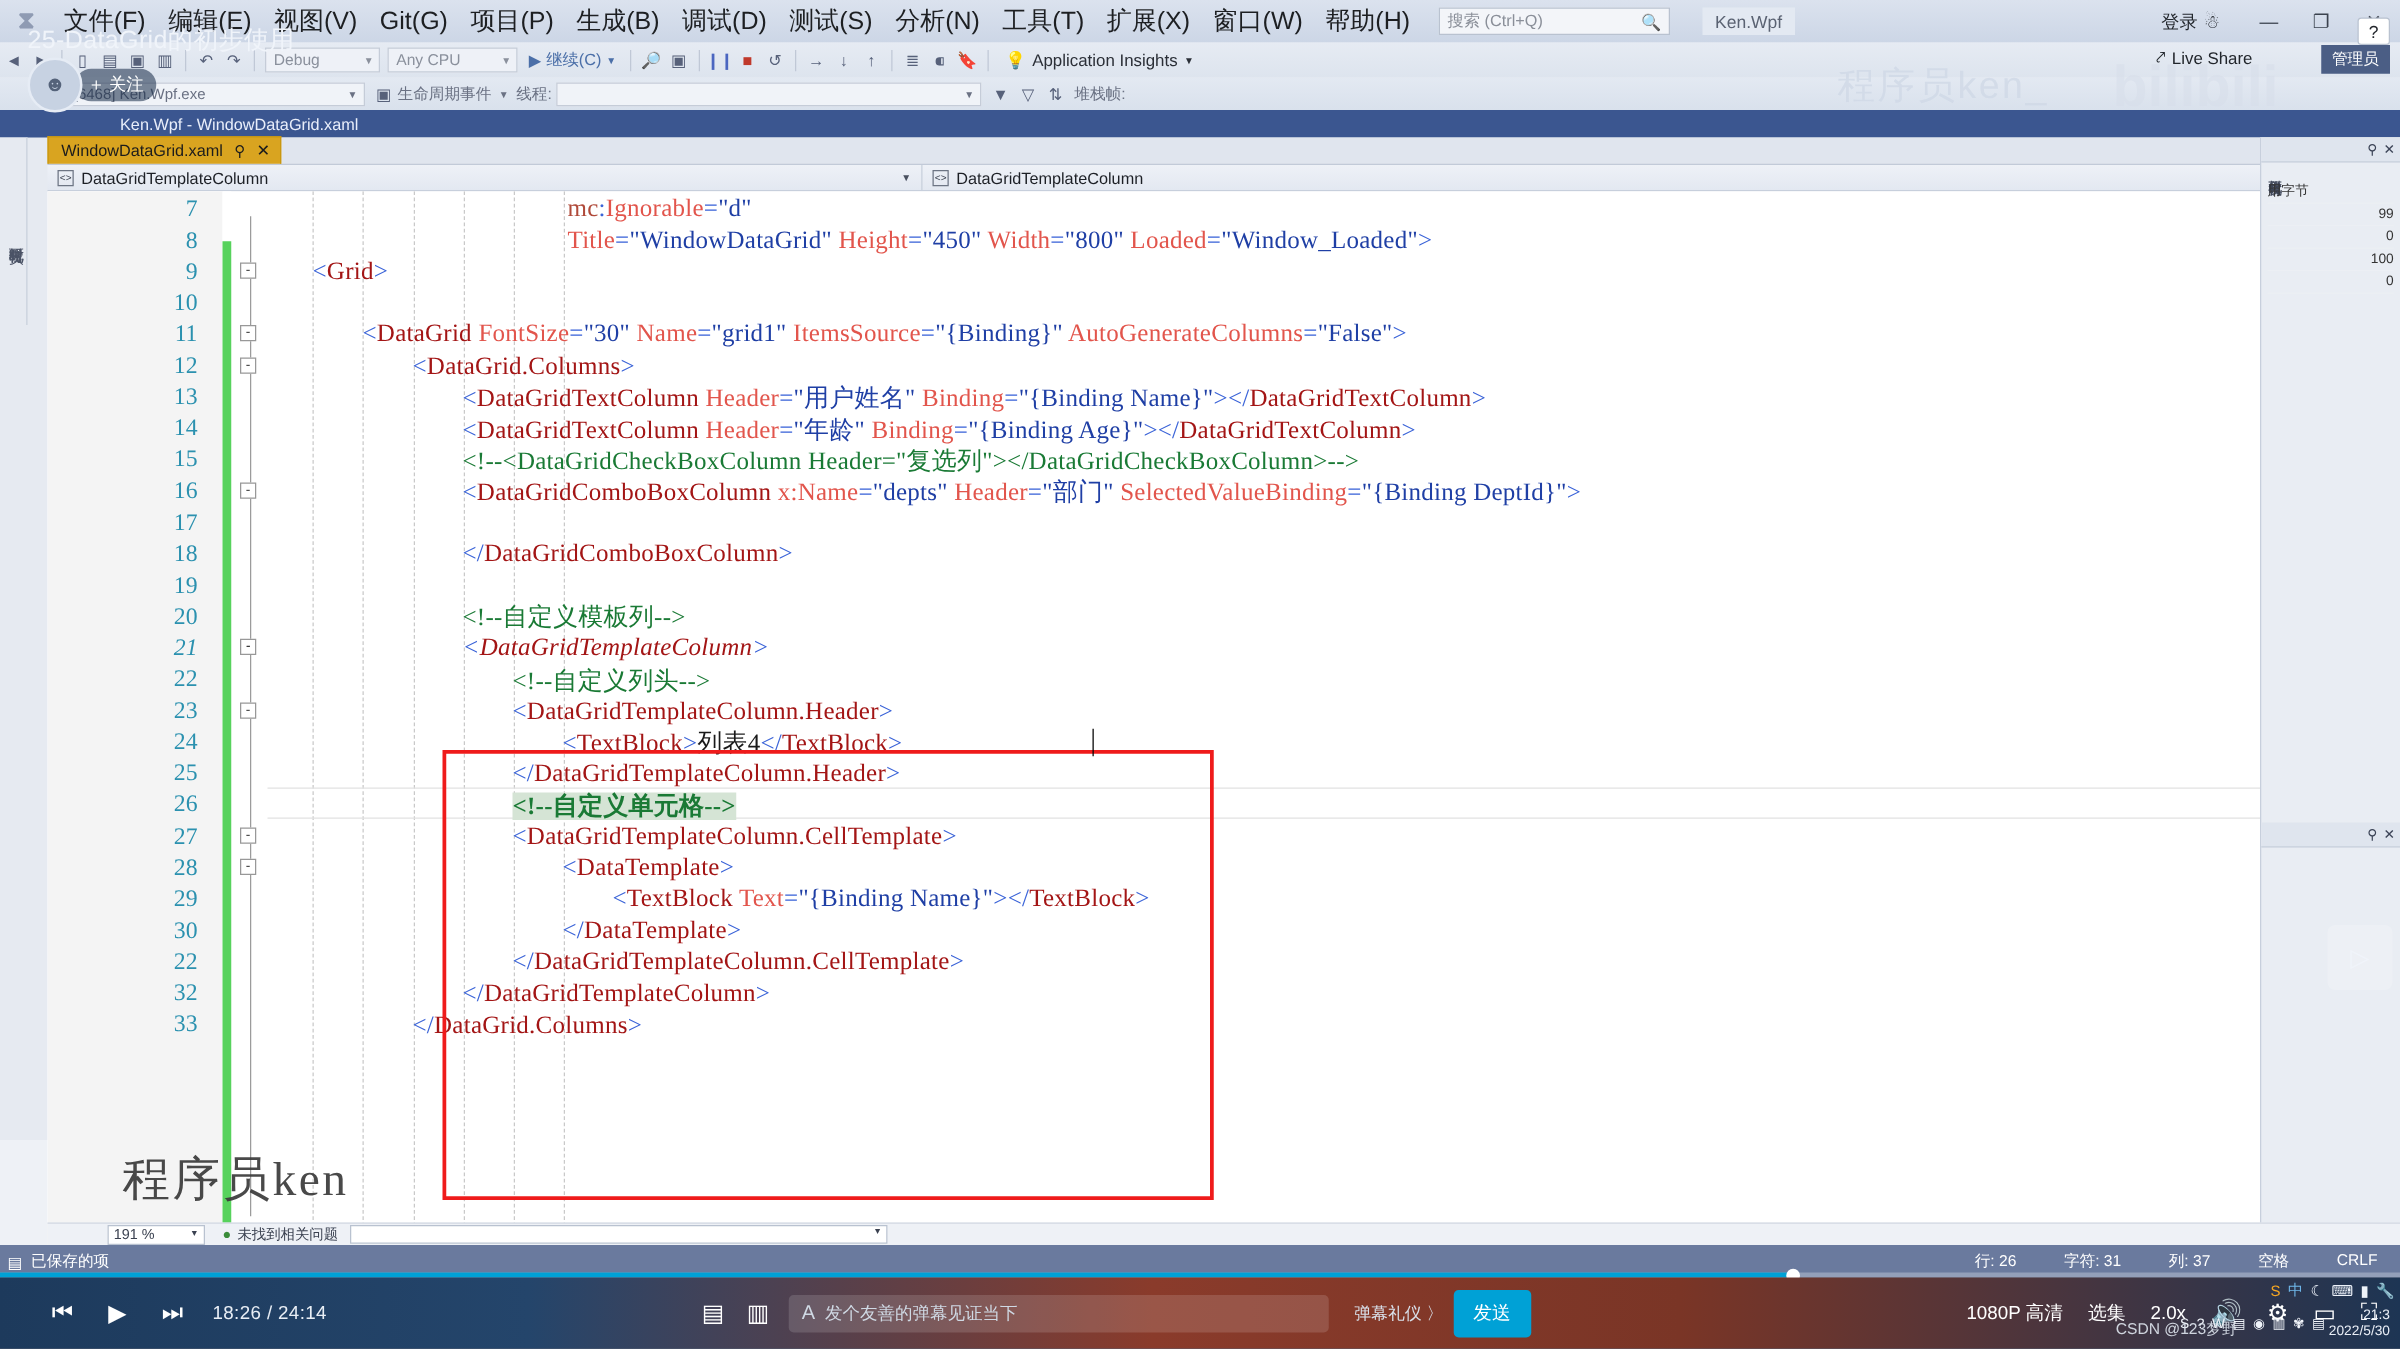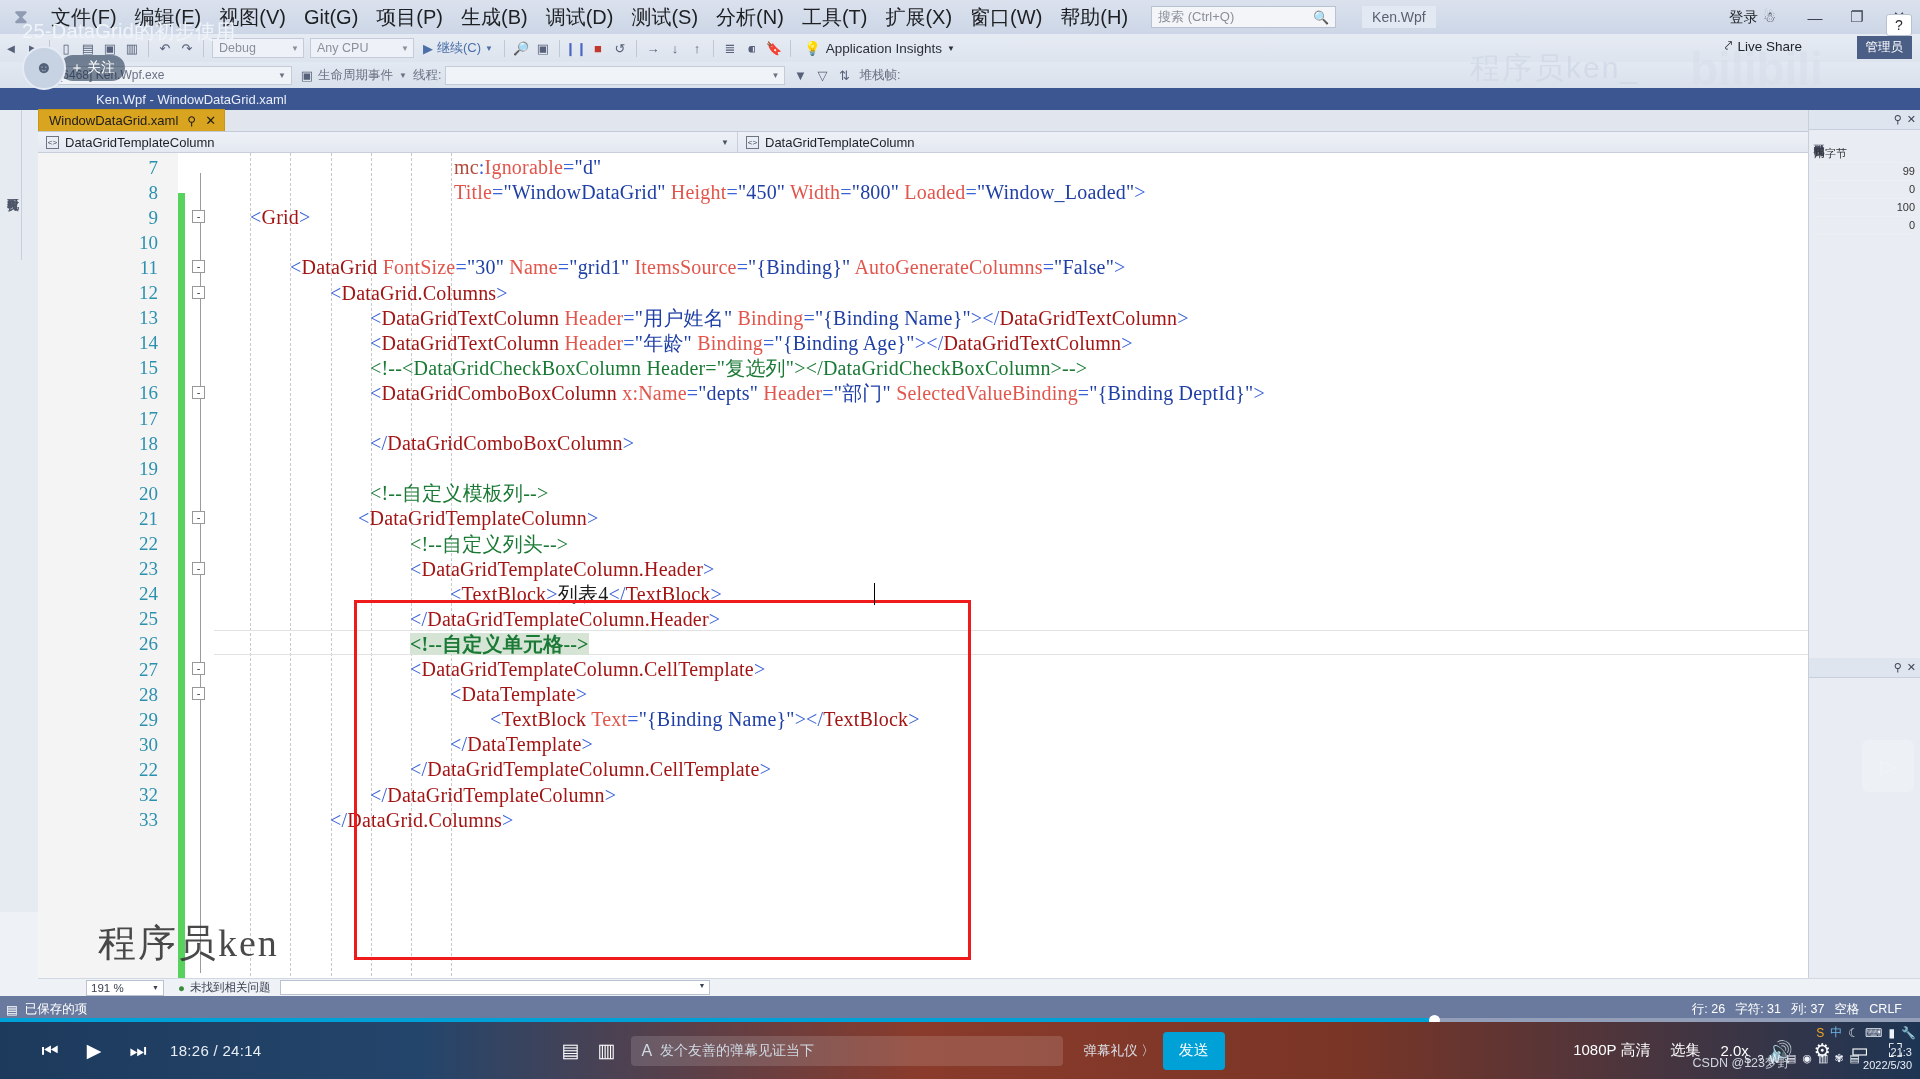--- a/index.html
+++ b/index.html
@@ -198,21 +198,21 @@
   .rlist .row { display:flex; justify-content:space-between; border-bottom:1px solid #eceff4;}
   .vtext { writing-mode:vertical-rl; font-size:11px; color:#3c4457; padding:6px 2px;}
 
   
   #vs-status {
     position:absolute; left:0; top:996px; width:1920px; height:26px;
     background:#6a7a9e; color:#ffffff; font-size:12.5px;
     display:flex; align-items:center;
   }
   #vs-status .left { display:flex; align-items:center; gap:7px; padding-left:6px;}
-  #vs-status .right { margin-left:auto; display:flex; align-items:center; gap:10px; padding-right:18px;}
+  #vs-status .right { margin-left:auto; display:flex; gap:38px; padding-right:18px;}
 
   
   #editor-footer {
     position:absolute; left:38px; top:978px; width:1882px; height:18px;
     background:#eef1f6; border-top:1px solid #d2d8e2;
     display:flex; align-items:center; font-size:11.5px; color:#3a4150;
   }
   #zoombox { width:78px; height:16px; border:1px solid #b9c2d0; background:#fff;
              display:flex; align-items:center; justify-content:space-between;
              padding:0 4px; margin-left:48px; }
@@ -428,21 +428,21 @@
         <div class="cline" style="position: absolute; left: 0px; right: 0px; top: 102.4px;"><span class="lineno">11</span><span class="fold" style="top: 5px;">-</span><span class="codetext" style="left: 252px;"><span class="t-ang">&lt;</span><span class="t-tag">DataGrid</span> <span class="t-attr">FontSize</span><span class="t-ang">=</span><span class="t-val">"30"</span> <span class="t-attr">Name</span><span class="t-ang">=</span><span class="t-val">"grid1"</span> <span class="t-attr">ItemsSource</span><span class="t-ang">=</span><span class="t-val">"{Binding}"</span> <span class="t-attr">AutoGenerateColumns</span><span class="t-ang">=</span><span class="t-val">"False"</span><span class="t-ang">&gt;</span></span></div>
         <div class="cline" style="position: absolute; left: 0px; right: 0px; top: 127.5px;"><span class="lineno">12</span><span class="fold" style="top: 5px;">-</span><span class="codetext" style="left: 292px;"><span class="t-ang">&lt;</span><span class="t-tag">DataGrid.Columns</span><span class="t-ang">&gt;</span></span></div>
         <div class="cline" style="position: absolute; left: 0px; right: 0px; top: 152.6px;"><span class="lineno">13</span><span class="codetext" style="left: 332px;"><span class="t-ang">&lt;</span><span class="t-tag">DataGridTextColumn</span> <span class="t-attr">Header</span><span class="t-ang">=</span><span class="t-val">"用户姓名"</span> <span class="t-attr">Binding</span><span class="t-ang">=</span><span class="t-val">"{Binding Name}"</span><span class="t-ang">&gt;&lt;/</span><span class="t-tag">DataGridTextColumn</span><span class="t-ang">&gt;</span></span></div>
         <div class="cline" style="position: absolute; left: 0px; right: 0px; top: 177.7px;"><span class="lineno">14</span><span class="codetext" style="left: 332px;"><span class="t-ang">&lt;</span><span class="t-tag">DataGridTextColumn</span> <span class="t-attr">Header</span><span class="t-ang">=</span><span class="t-val">"年龄"</span> <span class="t-attr">Binding</span><span class="t-ang">=</span><span class="t-val">"{Binding Age}"</span><span class="t-ang">&gt;&lt;/</span><span class="t-tag">DataGridTextColumn</span><span class="t-ang">&gt;</span></span></div>
         <div class="cline" style="position: absolute; left: 0px; right: 0px; top: 202.8px;"><span class="lineno">15</span><span class="codetext" style="left: 332px;"><span class="t-cmt">&lt;!--&lt;DataGridCheckBoxColumn Header="复选列"&gt;&lt;/DataGridCheckBoxColumn&gt;--&gt;</span></span></div>
         <div class="cline" style="position: absolute; left: 0px; right: 0px; top: 227.9px;"><span class="lineno">16</span><span class="fold" style="top: 5px;">-</span><span class="codetext" style="left: 332px;"><span class="t-ang">&lt;</span><span class="t-tag">DataGridComboBoxColumn</span> <span class="t-attr">x:Name</span><span class="t-ang">=</span><span class="t-val">"depts"</span> <span class="t-attr">Header</span><span class="t-ang">=</span><span class="t-val">"部门"</span> <span class="t-attr">SelectedValueBinding</span><span class="t-ang">=</span><span class="t-val">"{Binding DeptId}"</span><span class="t-ang">&gt;</span></span></div>
         <div class="cline" style="position: absolute; left: 0px; right: 0px; top: 253px;"><span class="lineno">17</span><span class="codetext" style="left: 332px;"></span></div>
         <div class="cline" style="position: absolute; left: 0px; right: 0px; top: 278.1px;"><span class="lineno">18</span><span class="codetext" style="left: 332px;"><span class="t-ang">&lt;/</span><span class="t-tag">DataGridComboBoxColumn</span><span class="t-ang">&gt;</span></span></div>
         <div class="cline" style="position: absolute; left: 0px; right: 0px; top: 303.2px;"><span class="lineno">19</span><span class="codetext" style="left: 332px;"></span></div>
         <div class="cline" style="position: absolute; left: 0px; right: 0px; top: 328.3px;"><span class="lineno">20</span><span class="codetext" style="left: 332px;"><span class="t-cmt">&lt;!--自定义模板列--&gt;</span></span></div>
-        <div class="cline" style="position: absolute; left: 0px; right: 0px; top: 353.4px;"><span class="lineno">21</span><span class="fold" style="top: 5px;">-</span><span class="codetext" style="left: 320px; text-align: right;"><span class="t-ang">&lt;</span><span class="t-tag">DataGridTemplateColumn</span><span class="t-ang">&gt;</span></span></div>
+        <div class="cline" style="position: absolute; left: 0px; right: 0px; top: 353.4px; font-style: italic;"><span class="lineno">21</span><span class="fold" style="top: 5px;">-</span><span class="codetext" style="left: 332px; text-align: right;"><span class="t-ang">&lt;</span><span class="t-tag">DataGridTemplateColumn</span><span class="t-ang">&gt;</span></span></div>
         <div class="cline" style="position: absolute; left: 0px; right: 0px; top: 378.5px;"><span class="lineno">22</span><span class="codetext" style="left: 372px;"><span class="t-cmt">&lt;!--自定义列头--&gt;</span></span></div>
         <div class="cline" style="position: absolute; left: 0px; right: 0px; top: 403.6px;"><span class="lineno">23</span><span class="fold" style="top: 5px;">-</span><span class="codetext" style="left: 372px;"><span class="t-ang">&lt;</span><span class="t-tag">DataGridTemplateColumn.Header</span><span class="t-ang">&gt;</span></span></div>
         <div class="cline" style="position: absolute; left: 0px; right: 0px; top: 428.7px;"><span class="lineno">24</span><span class="codetext" style="left: 412px;"><span class="t-ang">&lt;</span><span class="t-tag">TextBlock</span><span class="t-ang">&gt;</span><span class="t-txt">列表4</span><span class="t-ang">&lt;/</span><span class="t-tag">TextBlock</span><span class="t-ang">&gt;</span></span></div>
         <div class="cline" style="position: absolute; left: 0px; right: 0px; top: 453.8px;"><span class="lineno">25</span><span class="codetext" style="left: 372px;"><span class="t-ang">&lt;/</span><span class="t-tag">DataGridTemplateColumn.Header</span><span class="t-ang">&gt;</span></span></div>
         <div class="curline" style="top: 476.9px;"></div>
         <div class="cline" style="position: absolute; left: 0px; right: 0px; top: 478.9px;"><span class="lineno">26</span><span class="codetext" style="left: 372px; font-weight: bold;"><span class="t-cmt sel-hl">&lt;!--自定义单元格--&gt;</span></span></div>
         <div class="cline" style="position: absolute; left: 0px; right: 0px; top: 504px;"><span class="lineno">27</span><span class="fold" style="top: 5px;">-</span><span class="codetext" style="left: 372px;"><span class="t-ang">&lt;</span><span class="t-tag">DataGridTemplateColumn.CellTemplate</span><span class="t-ang">&gt;</span></span></div>
         <div class="cline" style="position: absolute; left: 0px; right: 0px; top: 529.1px;"><span class="lineno">28</span><span class="fold" style="top: 5px;">-</span><span class="codetext" style="left: 412px;"><span class="t-ang">&lt;</span><span class="t-tag">DataTemplate</span><span class="t-ang">&gt;</span></span></div>
         <div class="cline" style="position: absolute; left: 0px; right: 0px; top: 554.2px;"><span class="lineno">29</span><span class="codetext" style="left: 452px;"><span class="t-ang">&lt;</span><span class="t-tag">TextBlock</span> <span class="t-attr">Text</span><span class="t-ang">=</span><span class="t-val">"{Binding Name}"</span><span class="t-ang">&gt;&lt;/</span><span class="t-tag">TextBlock</span><span class="t-ang">&gt;</span></span></div>
         <div class="cline" style="position: absolute; left: 0px; right: 0px; top: 579.3px;"><span class="lineno">30</span><span class="codetext" style="left: 412px;"><span class="t-ang">&lt;/</span><span class="t-tag">DataTemplate</span><span class="t-ang">&gt;</span></span></div>

